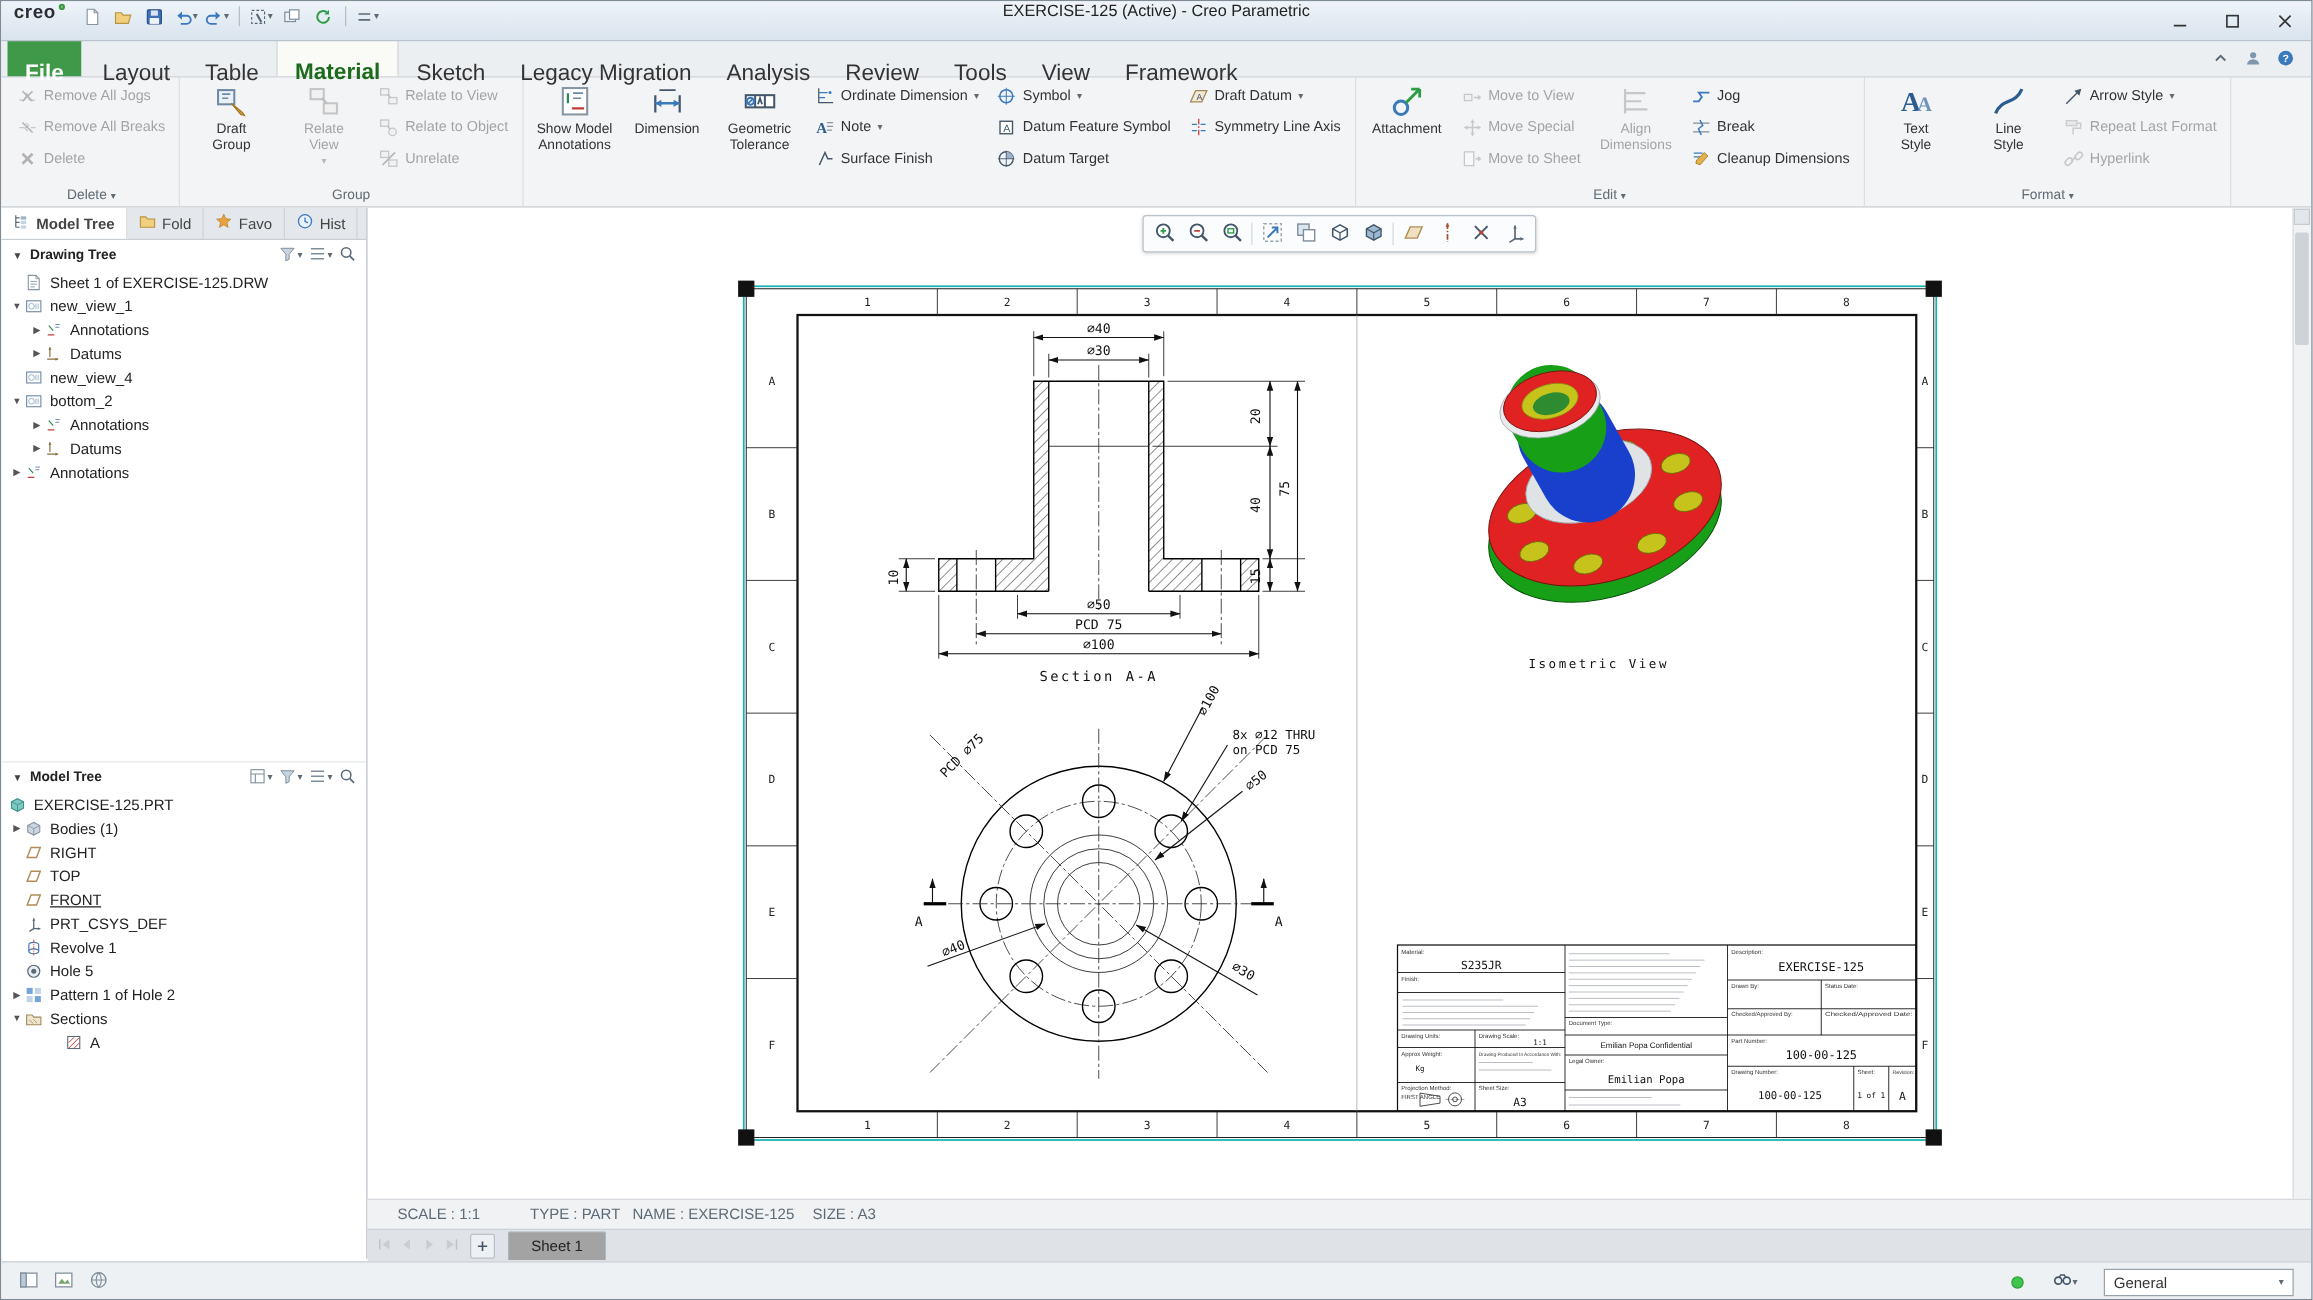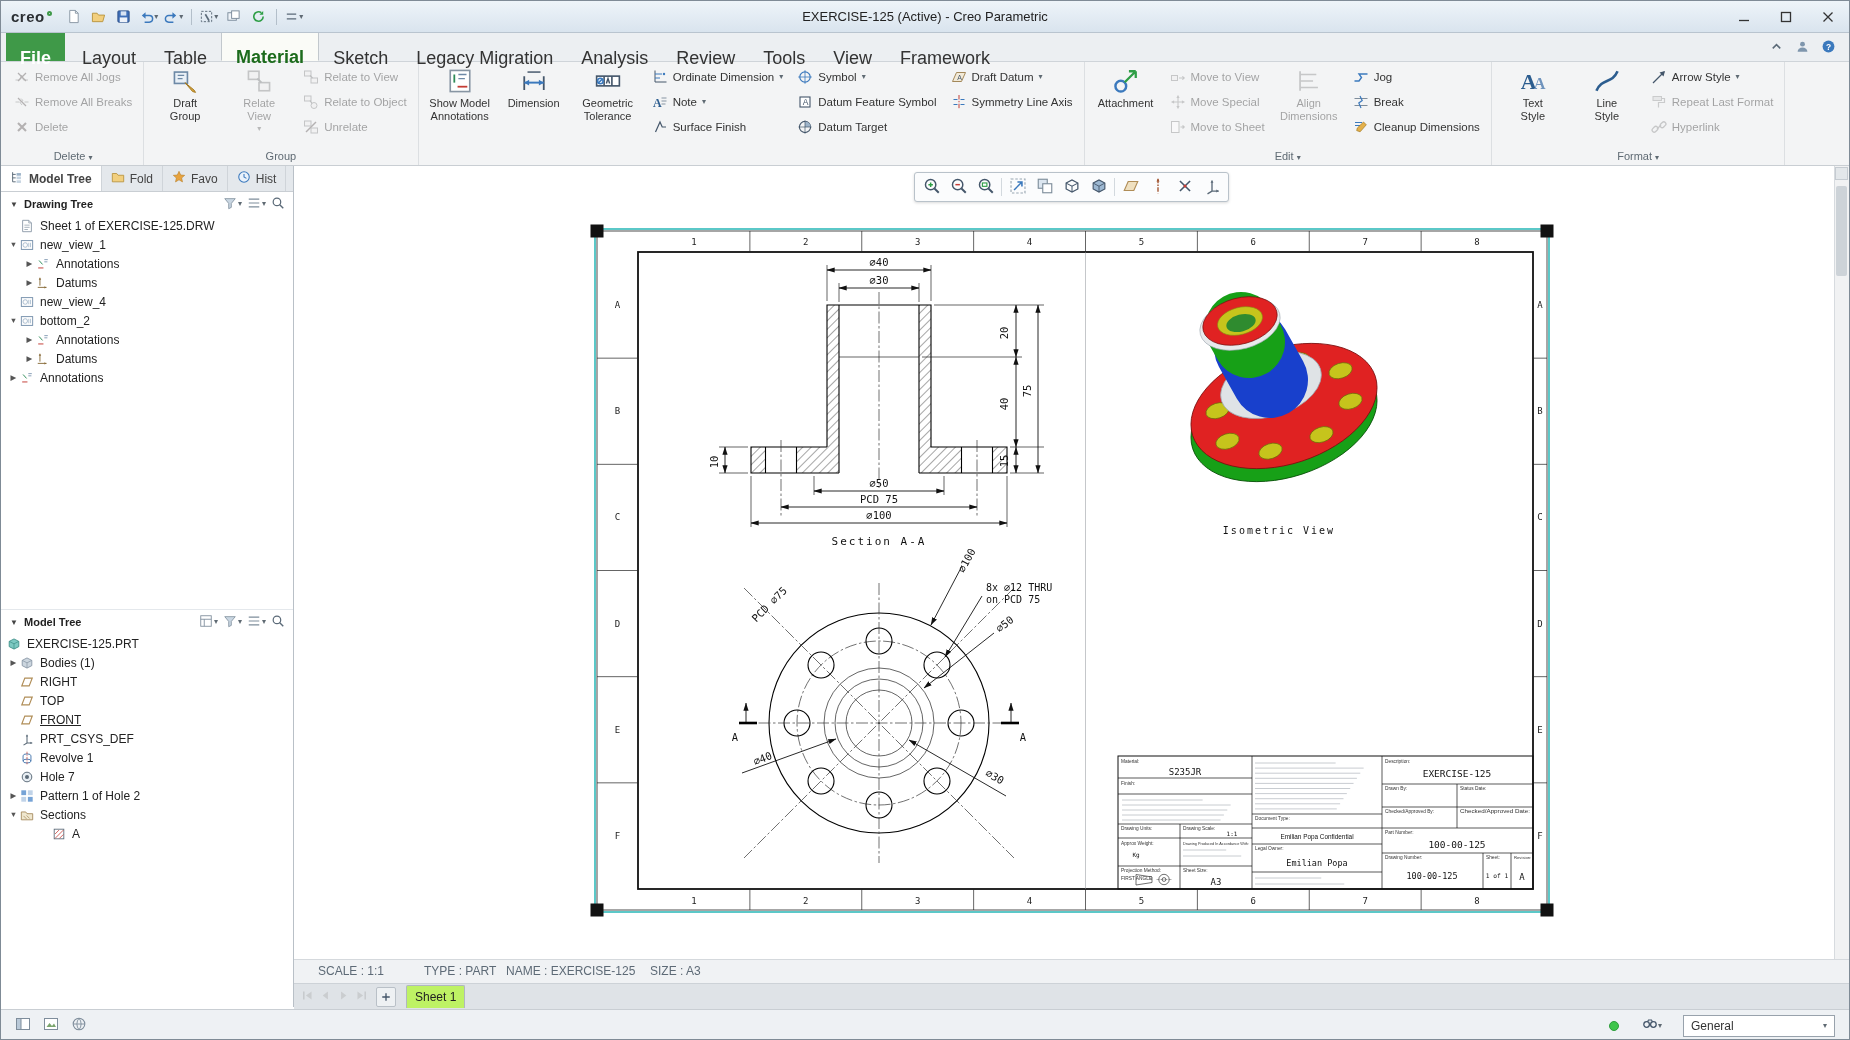--- a/index.html
+++ b/index.html
@@ -1,20 +1,20 @@
 <!DOCTYPE html>
 <html style="--accent: #3f9948; --status_ok: #3ec54b; --selection: #17b1b1; --iso_red: #e02222; --iso_green: #17a017; --iso_blue: #1840cc; --iso_yellow: #c6c41c;"><head>
 <meta charset="utf-8">
 <style>
   *{margin:0;padding:0;box-sizing:border-box;user-select:none}
   html,body{width:1850px;height:1040px;overflow:hidden;background:#9aa4ad;font-family:"Liberation Sans",sans-serif}
   .window{position:relative;width:1850px;height:1040px;background:#fff;border:1px solid #7f8b96;overflow:hidden}
 
   
-  .titlebar{position:absolute;left:0;top:0;right:0;height:32px;background:linear-gradient(#eef4f9,#d9e4ee);border-bottom:1px solid #b9c4cf;display:flex;align-items:center;z-index:50}
+  .titlebar{position:absolute;left:0;top:0;right:0;height:32px;background:linear-gradient(#eef4f9,#d9e4ee);border-bottom:1px solid #b9c4cf;display:flex;align-items:flex-start;z-index:50}
   .brand{font-weight:bold;font-size:15px;color:#2b2f33;padding:0 10px 0 10px;letter-spacing:.5px}
   .brand-dot{display:inline-block;width:5px;height:5px;border:2px solid var(--accent,#3f9948);border-radius:50%;margin-left:2px;vertical-align:super}
   .qat{display:flex;align-items:center;gap:1px}
   .qbtn{width:24px;height:24px;border:none;background:transparent;display:flex;align-items:center;justify-content:center;border-radius:2px}
   .qsep{width:1px;height:16px;background:#b3bfca;margin:0 4px}
   .title{position:absolute;left:400px;right:400px;text-align:center;font-size:13px;color:#222;pointer-events:none}
   .win-controls{margin-left:auto;display:flex;height:100%}
   .wbtn{width:42px;height:100%;border:none;background:transparent;display:flex;align-items:center;justify-content:center}
   .dd{font-size:8px;color:#5f6a73;line-height:1}
 
@@ -74,21 +74,21 @@
   svg.draw .tbv{text-anchor:middle}
   svg.draw .fine{stroke:#9aa2aa;stroke-width:0.55}
   svg.draw .tline{stroke:#111;stroke-width:0.7}
 
   
   .statusrow{position:absolute;left:293px;top:958px;right:0;height:24px;background:#f0f2f4;border-top:1px solid #d5d9dd;font-size:12px;color:#5d6a76;z-index:20}
   .statusrow span{position:absolute;top:4px}
   .sheetrow{position:absolute;left:293px;top:982px;right:0;height:26px;background:#dfe3e7;border-top:1px solid #cdd2d7;display:flex;align-items:center;padding-left:4px;gap:2px;z-index:20}
   .snav{width:18px;height:18px;border:none;background:transparent;display:flex;align-items:center;justify-content:center}
   .addsheet{width:20px;height:20px;border:1px solid #b9c0c7;background:#eef1f3;display:flex;align-items:center;justify-content:center;margin-left:4px;border-radius:2px}
-  .sheettab{height:23px;background:#bef264;border:1px solid #b0b8bf;border-bottom:none;padding:0 8px;font-size:12px;color:#222;display:flex;align-items:center;margin-left:8px;border-radius:2px 2px 0 0}
+  .sheettab{height:23px;background:#a3a3a3;border:1px solid #b0b8bf;border-bottom:none;padding:0 18px;font-size:12px;color:#222;display:flex;align-items:center;margin-left:8px;border-radius:2px 2px 0 0}
   .bottombar{position:absolute;left:0;top:1008px;right:0;height:32px;background:#eef1f4;border-top:1px solid #c9ced3;display:flex;align-items:center;padding:0 10px;gap:5px;z-index:20}
   .bbtn{width:24px;height:24px;border:none;background:transparent;display:flex;align-items:center;justify-content:center;border-radius:2px}
   .statusdot{width:10px;height:10px;border-radius:50%;background:var(--status_ok,#3ec54b);margin-left:auto;border:1px solid #2e9e3c}
   .combo{width:152px;height:22px;background:#fff;border:1px solid #98a2ac;display:flex;align-items:center;padding:0 7px;font-size:12px;color:#333;margin-left:14px;margin-right:4px}
   .combo .dd{margin-left:auto}
 </style>
 </head>
 <body>
 
 <div class="window">
@@ -833,21 +833,21 @@
             <span class="tlabel">Revolve 1</span>
           </div>
           <div class="trow" style="padding-left: 6px;">
             <span class="texp"></span>
             <span class="ticon">
               <svg width="14" height="14" viewBox="0 0 16 16" aria-hidden="true">
                 <circle cx="8" cy="8" r="5.5" fill="#e8eef3" stroke="#5b6a78" stroke-width="1.1"></circle>
                 <circle cx="8" cy="8" r="2.3" fill="#5b6a78"></circle>
               </svg>
             </span>
-            <span class="tlabel">Hole 7</span>
+            <span class="tlabel">Hole 5</span>
           </div>
           <div class="trow" style="padding-left: 6px;">
             <span class="texp">▶</span>
             <span class="ticon">
               <svg width="14" height="14" viewBox="0 0 16 16" aria-hidden="true">
                 <rect x="1.5" y="1.5" width="5.5" height="5.5" fill="#76a3d6"></rect>
                 <rect x="9" y="1.5" width="5.5" height="5.5" fill="#c0d3e8"></rect>
                 <rect x="1.5" y="9" width="5.5" height="5.5" fill="#c0d3e8"></rect>
                 <rect x="9" y="9" width="5.5" height="5.5" fill="#76a3d6"></rect>
               </svg>

